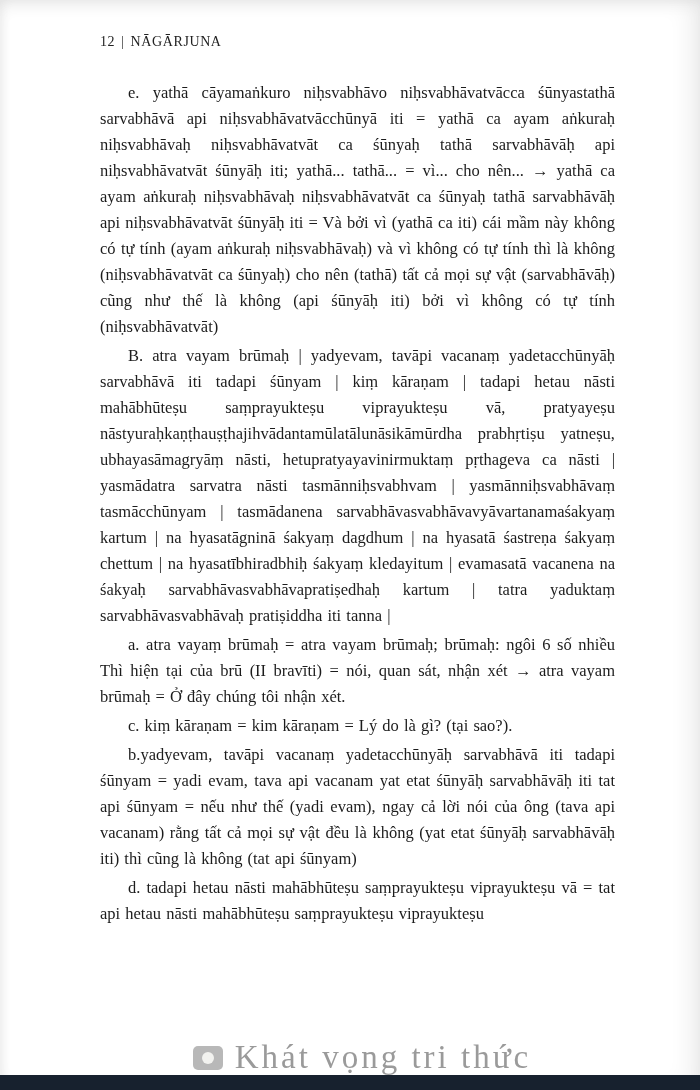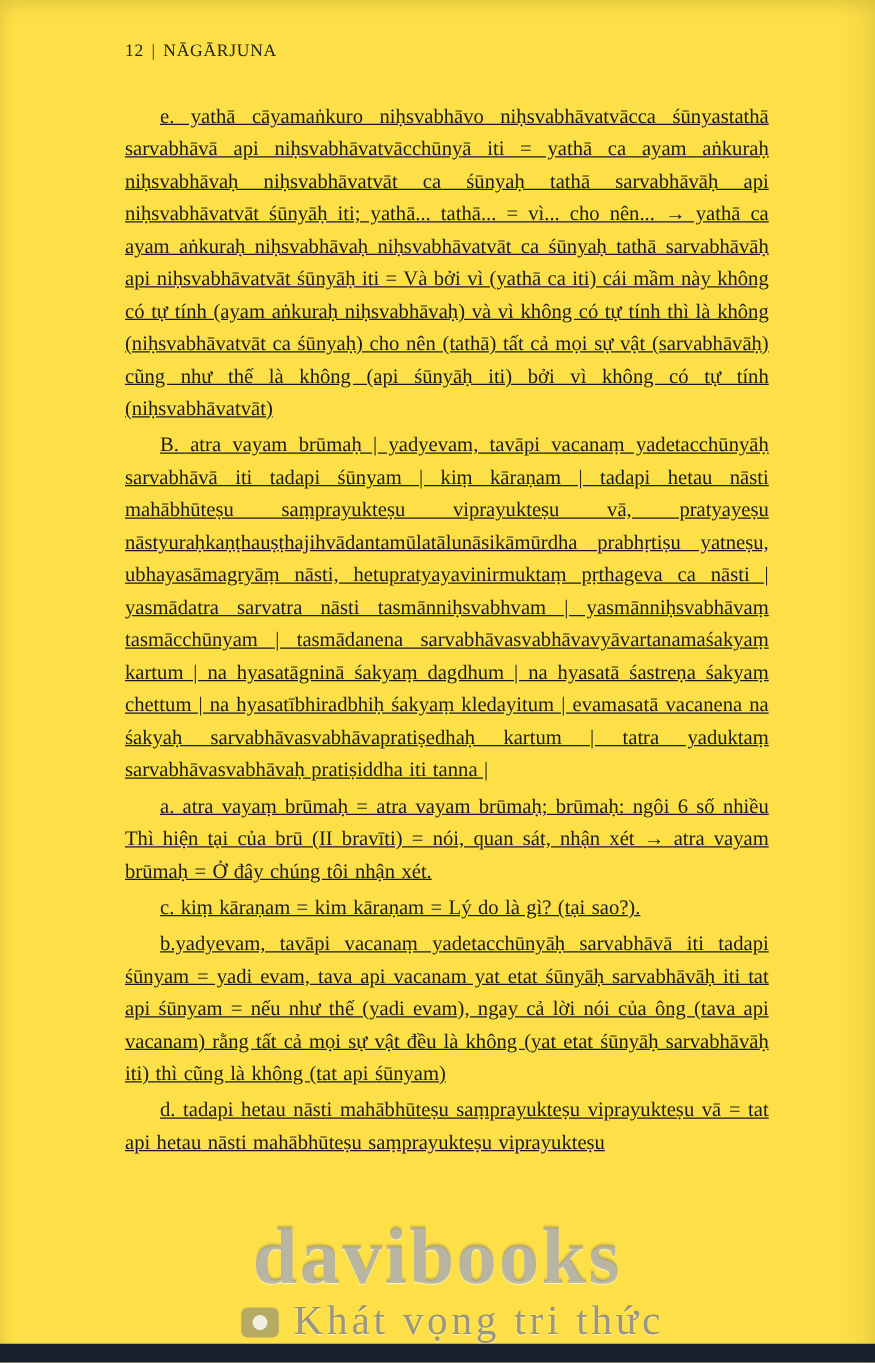--- a/index.html
+++ b/index.html
@@ -7,21 +7,21 @@
     padding: 0;
     width: 700px;
     height: 1090px;
     overflow: hidden;
     font-family: "Liberation Serif", serif;
     background: #e9e7e2;
   }
   .page {
     position: absolute;
     inset: 0;
-    background: #fde047;
+    background: #ffffff;
     box-shadow: inset -10px 0 22px rgba(0,0,0,0.07),
                 inset 4px 0 10px rgba(0,0,0,0.04),
                 inset 0 6px 14px rgba(0,0,0,0.04);
   }
   .content {
     position: absolute;
     left: 100px;
     right: 85px;
     top: 34px;
     color: #1c1c1c;
@@ -38,21 +38,20 @@
     color: #333;
   }
   .body-text p {
     margin: 0 0 3px 0;
     font-size: 16.5px;
     line-height: 26px;
     text-align: justify;
     text-justify: inter-word;
     text-indent: 28px;
     word-spacing: 1px;
-    text-decoration: underline;
   }
   .watermark {
     position: absolute;
     left: 0;
     right: 0;
     bottom: 14px;
     text-align: center;
     pointer-events: none;
   }
   .wm-name {
@@ -122,21 +121,20 @@
       <p>B. atra vayam brūmaḥ | yadyevam, tavāpi vacanaṃ yadetacchūnyāḥ sarvabhāvā iti tadapi śūnyam | kiṃ kāraṇam | tadapi hetau nāsti mahābhūteṣu saṃprayukteṣu viprayukteṣu vā, pratyayeṣu nāstyuraḥkaṇṭhauṣṭhajihvādantamūlatālunāsikāmūrdha prabhṛtiṣu yatneṣu, ubhayasāmagryāṃ nāsti, hetupratyayavinirmuktaṃ pṛthageva ca nāsti | yasmādatra sarvatra nāsti tasmānniḥsvabhvam | yasmānniḥsvabhāvaṃ tasmācchūnyam | tasmādanena sarvabhāvasvabhāvavyāvartanamaśakyaṃ kartum | na hyasatāgninā śakyaṃ dagdhum | na hyasatā śastreṇa śakyaṃ chettum | na hyasatībhiradbhiḥ śakyaṃ kledayitum | evamasatā vacanena na śakyaḥ sarvabhāvasvabhāvapratiṣedhaḥ kartum | tatra yaduktaṃ sarvabhāvasvabhāvaḥ pratiṣiddha iti tanna |</p>
       <p>a. atra vayaṃ brūmaḥ = atra vayam brūmaḥ; brūmaḥ: ngôi 6 số nhiều Thì hiện tại của brū (II bravīti) = nói, quan sát, nhận xét → atra vayam brūmaḥ = Ở đây chúng tôi nhận xét.</p>
       <p>c. kiṃ kāraṇam = kim kāraṇam = Lý do là gì? (tại sao?).</p>
       <p>b.yadyevam, tavāpi vacanaṃ yadetacchūnyāḥ sarvabhāvā iti tadapi śūnyam = yadi evam, tava api vacanam yat etat śūnyāḥ sarvabhāvāḥ iti tat api śūnyam = nếu như thế (yadi evam), ngay cả lời nói của ông (tava api vacanam) rằng tất cả mọi sự vật đều là không (yat etat śūnyāḥ sarvabhāvāḥ iti) thì cũng là không (tat api śūnyam)</p>
       <p>d. tadapi hetau nāsti mahābhūteṣu saṃprayukteṣu viprayukteṣu vā = tat api hetau nāsti mahābhūteṣu saṃprayukteṣu viprayukteṣu</p>
     </div>
 
   </div>
 
   <div class="watermark">
-    <div class="wm-name">davibooks</div>
     <div class="wm-tagline-row">
       <span class="wm-logo"></span>
       <span class="wm-tagline">Khát vọng tri thức</span>
     </div>
   </div>
 
   <div class="footer-bar"></div>
 
 </div>
 

